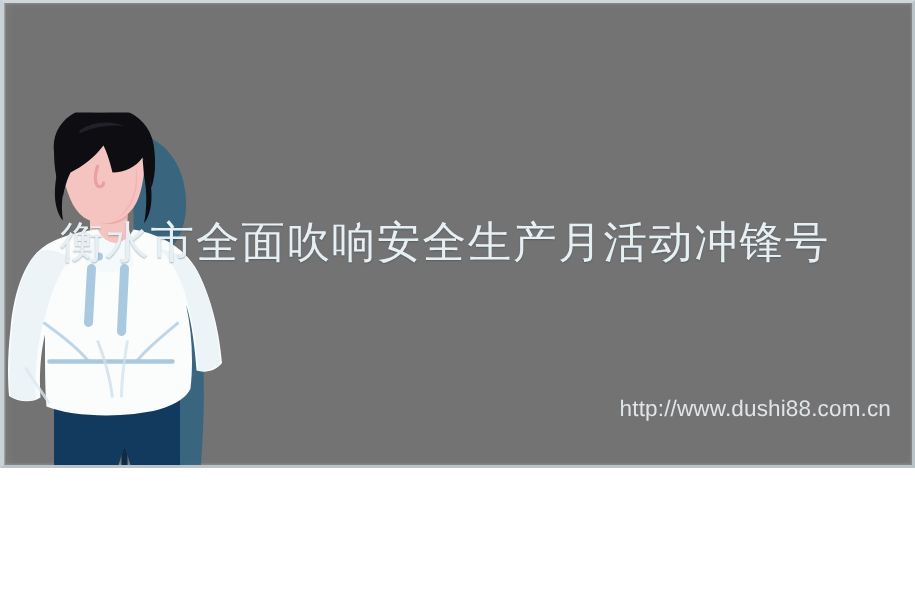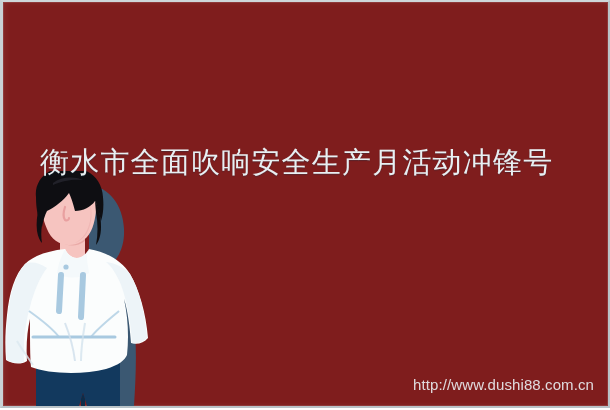--- a/index.html
+++ b/index.html
@@ -8,23 +8,23 @@
     background: #ffffff;
   }
   body {
     font-family: "Liberation Sans", "DejaVu Sans", sans-serif;
   }
 
   
   #article-card {
     position: relative;
     width: 610px;
-    height: 408px;
+    height: 312px;
     overflow: hidden;
-    background: #7f1d1d;
+    background: #737373;
     box-sizing: border-box;
     border-left: 3px solid #c9d2d6;
     border-top: 2px solid #cfd7da;
     border-right: 2px solid #b9c3c8;
     border-bottom: 2px solid #b9c3c8;
   }
 
   
   .inner-frame {
     position: absolute;
@@ -46,21 +46,21 @@
     color: #e8eff2;
     font-weight: 300;
     white-space: nowrap;
     text-shadow: 0 1px 1px rgba(20,55,75,0.35);
   }
 
   
   .watermark {
     position: absolute;
     right: 14px;
-    bottom: 12px;
+    bottom: 28px;
     font-size: 15px;
     line-height: 18px;
     letter-spacing: 0.1px;
     color: rgba(238,245,248,0.88);
     font-weight: 400;
     white-space: nowrap;
   }
 
   
   .illustration {

